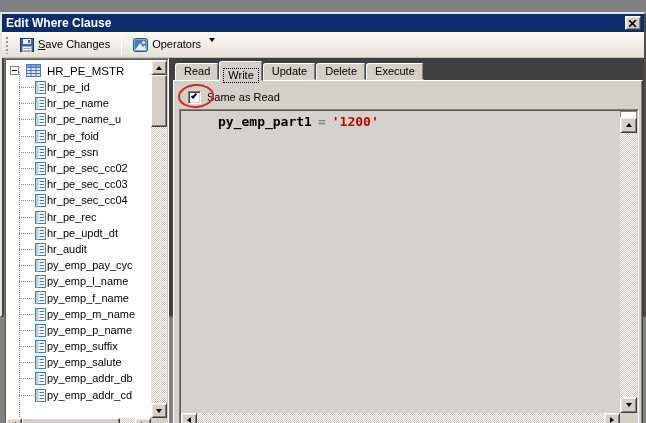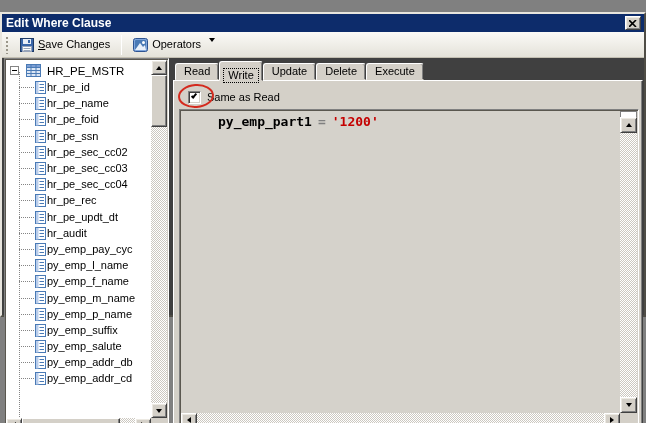--- a/index.html
+++ b/index.html
@@ -202,20 +202,31 @@
         </div>
       <div class="tree-row">
           <span class="hstub"></span>
           <span class="icon">
             <svg width="11" height="13" viewBox="0 0 11 13">
               <rect x="0.5" y="0.5" width="10" height="12" fill="#fff" stroke="#4a7ab5"></rect>
               <rect x="1" y="1" width="2.5" height="11.5" fill="#b9cdeb"></rect>
               <path d="M4.5 3.5 H9 M4.5 6.5 H9 M4.5 9.5 H9" stroke="#4a7ab5"></path>
             </svg>
           </span>
+          <span class="tree-label">hr_pe_name_u</span>
+        </div>
+      <div class="tree-row">
+          <span class="hstub"></span>
+          <span class="icon">
+            <svg width="11" height="13" viewBox="0 0 11 13">
+              <rect x="0.5" y="0.5" width="10" height="12" fill="#fff" stroke="#4a7ab5"></rect>
+              <rect x="1" y="1" width="2.5" height="11.5" fill="#b9cdeb"></rect>
+              <path d="M4.5 3.5 H9 M4.5 6.5 H9 M4.5 9.5 H9" stroke="#4a7ab5"></path>
+            </svg>
+          </span>
           <span class="tree-label">hr_pe_foid</span>
         </div>
       <div class="tree-row">
           <span class="hstub"></span>
           <span class="icon">
             <svg width="11" height="13" viewBox="0 0 11 13">
               <rect x="0.5" y="0.5" width="10" height="12" fill="#fff" stroke="#4a7ab5"></rect>
               <rect x="1" y="1" width="2.5" height="11.5" fill="#b9cdeb"></rect>
               <path d="M4.5 3.5 H9 M4.5 6.5 H9 M4.5 9.5 H9" stroke="#4a7ab5"></path>
             </svg>

